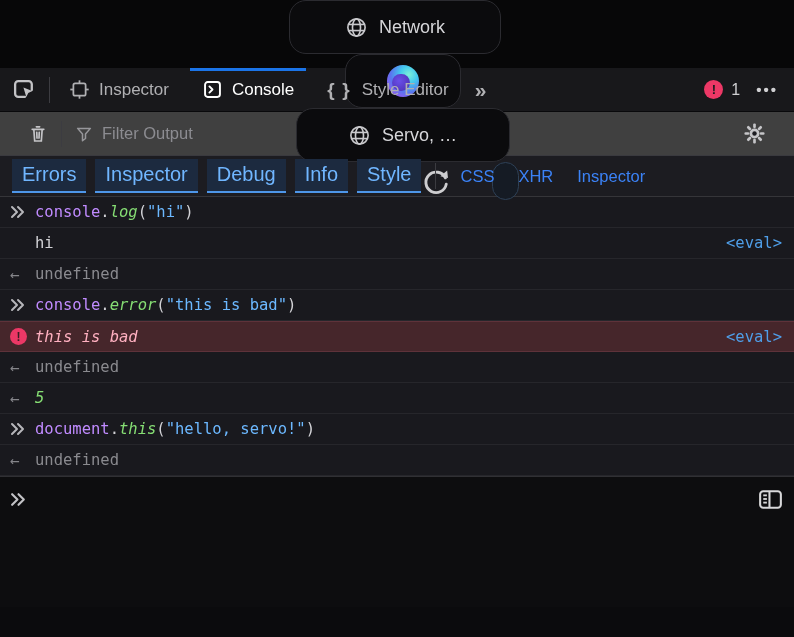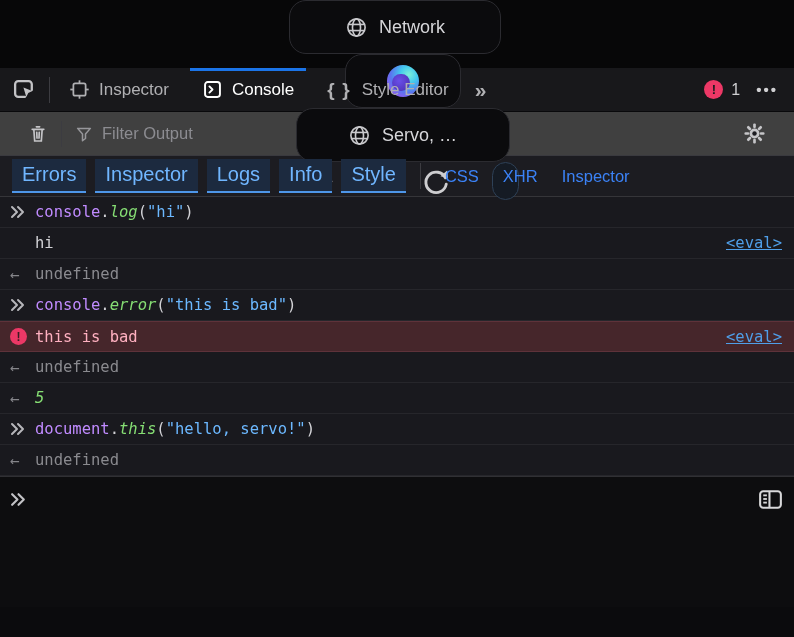--- a/index.html
+++ b/index.html
@@ -68,22 +68,22 @@
         border-bottom:1px solid #26262b;font-family:"DejaVu Sans Mono",monospace;font-size:15.5px;}
   .gutter{width:25px;flex:none;display:flex;align-items:center;color:#85858a;font-size:16px;}
   .gutter svg{display:block;}
   .errdot{width:17px;height:17px;border-radius:50%;background:var(--error-pink);color:#3a1d22;
         font:700 12px "Liberation Sans",sans-serif;display:flex;align-items:center;justify-content:center;}
   .crow.error{background:var(--error-bg);border-top:1px solid var(--error-border);
         border-bottom:1px solid var(--error-border);}
   .code{white-space:pre;}
   .tk-purple{color:var(--var-purple);} .tk-green{color:var(--func-green);font-style:italic;}
   .tk-blue{color:var(--string-blue);} .tk-def{color:var(--code-def);}
-  .tk-gray{color:var(--dim);} .tk-error{color:var(--error-text);}
-  .evallink{margin-left:auto;color:var(--link-blue);font-size:15.5px;cursor:pointer;text-decoration:underline;}
+  .tk-gray{color:var(--dim);} .tk-error{color:var(--error-text);font-style:italic;}
+  .evallink{margin-left:auto;color:var(--link-blue);font-size:15.5px;cursor:pointer;}
 
   
   .console-input{height:131px;background:#0d0d0f;border-top:1px solid #303034;
         position:relative;padding:11px 10px 0 10px;display:flex;align-items:flex-start;}
   .split-btn{position:absolute;right:9px;top:8px;display:flex;}
 </style>
 </head>
 <body>
 
 <div class="browser-bar">
@@ -201,21 +201,21 @@
       </g>
       <circle cx="12" cy="12" r="5.2" fill="#c5c5c8"></circle>
       <circle cx="12" cy="12" r="2.3" fill="#1c1c21"></circle>
     </svg>
   </span>
 </div>
 
 <div class="filter-row2">
   <span class="fpill">Errors</span>
   <span class="fpill">Inspector</span>
-  <span class="fpill">Logs</span>
+  <span class="fpill">Debug</span>
   <span class="fpill">Info</span>
   <span class="fpill">Style</span>
   <span class="vdiv"></span>
   <span class="fcat">CSS</span>
   <span class="fcat">XHR</span>
   <span class="fcat">Inspector</span>
 </div>
 
 <div class="console-rows">
     <div class="crow input">

